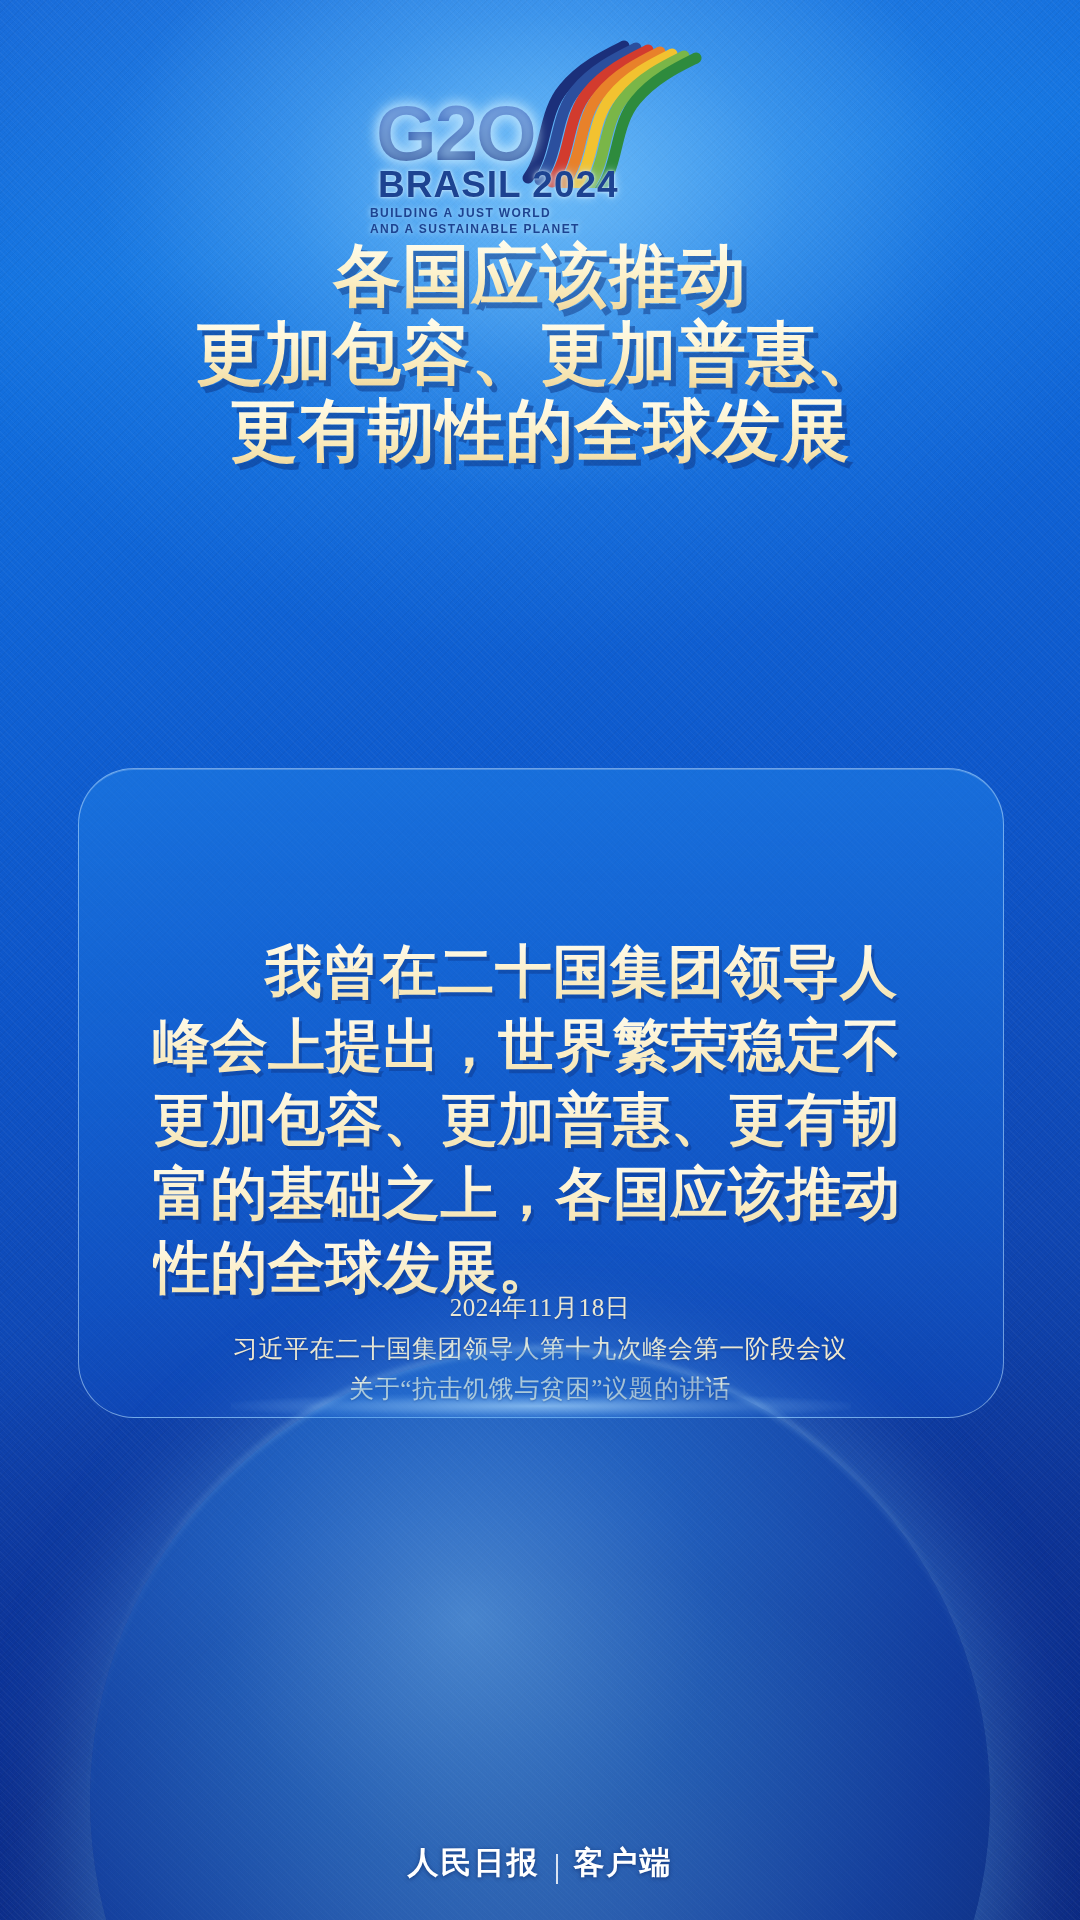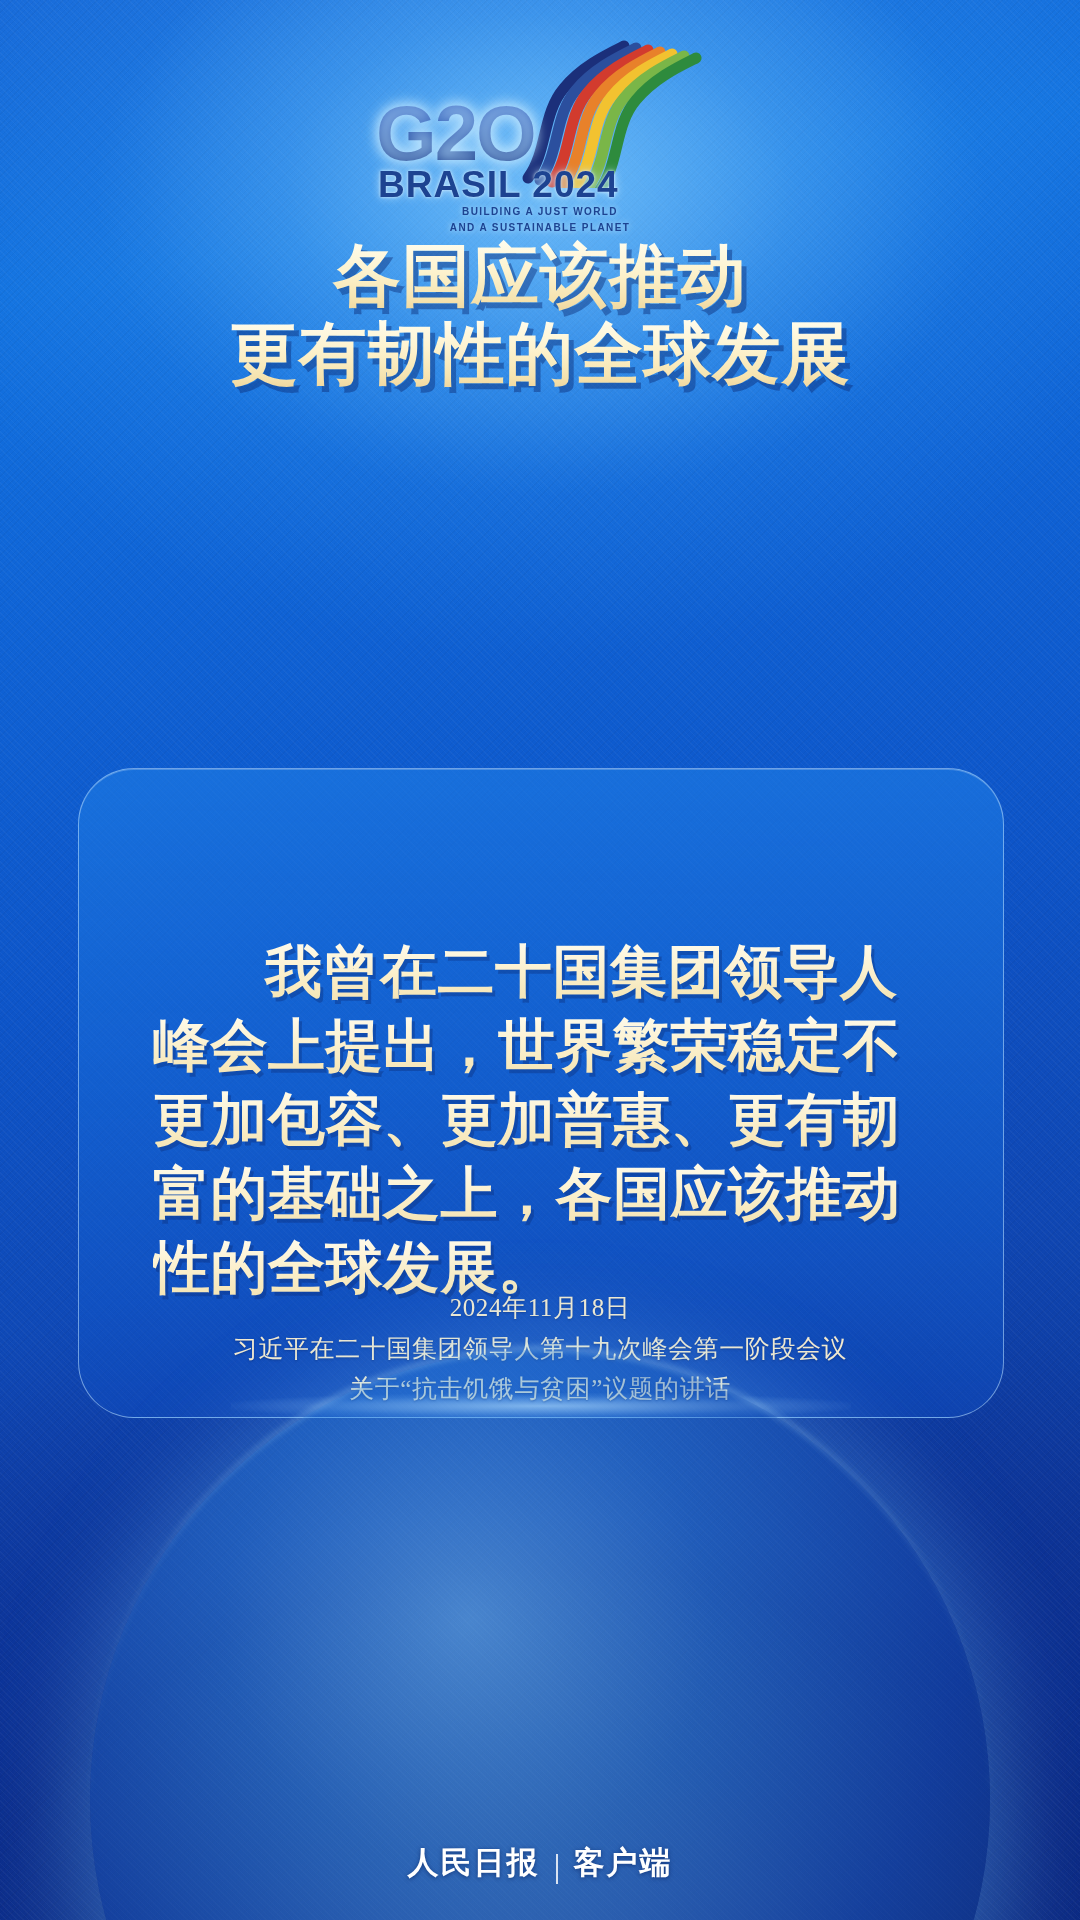--- a/index.html
+++ b/index.html
@@ -67,22 +67,22 @@
     font-size: 37px;
     font-weight: bold;
     letter-spacing: 1px;
     color: #1d4391;
     font-family: "Liberation Sans", sans-serif;
     text-shadow: 0 0 10px rgba(195,232,255,0.9), 0 0 3px rgba(225,245,255,0.95);
   }
   .logo-tag {
     position: absolute;
     left: 0; width: 340px;
-    text-align: center;
-    font-size: 10px;
+    text-align: left;
+    font-size: 12px;
     font-weight: bold;
     letter-spacing: 1.4px;
     color: #1d4391;
     text-shadow: 0 0 6px rgba(205,238,255,0.95);
   }
   .logo-tag1 { top: 168px; }
   .logo-tag2 { top: 184px; }
   #logo-ribbon { position: absolute; left: 150px; top: 0px; }
 
   
@@ -233,20 +233,21 @@
       </svg>
       <div class="logo-g20">G2O</div>
       <div class="logo-brasil">BRASIL 2024</div>
       <div class="logo-tag logo-tag1">BUILDING A JUST WORLD</div>
       <div class="logo-tag logo-tag2">AND A SUSTAINABLE PLANET</div>
     </div>
   </div>
 
   <div id="headline">
     <div class="hl">各国应该推动</div>
+    <div class="hl">更加包容、更加普惠、</div>
     <div class="hl">更有韧性的全球发展</div>
   </div>
 
   <div id="card">
     <div id="quote">
       <div class="q-line indent">我曾在二十国集团领导人</div>
       <div class="q-line">峰会上提出，世界繁荣稳定不</div>
       <div class="q-line">更加包容、更加普惠、更有韧</div>
       <div class="q-line">富的基础之上，各国应该推动</div>
       <div class="q-line">性的全球发展。</div>

